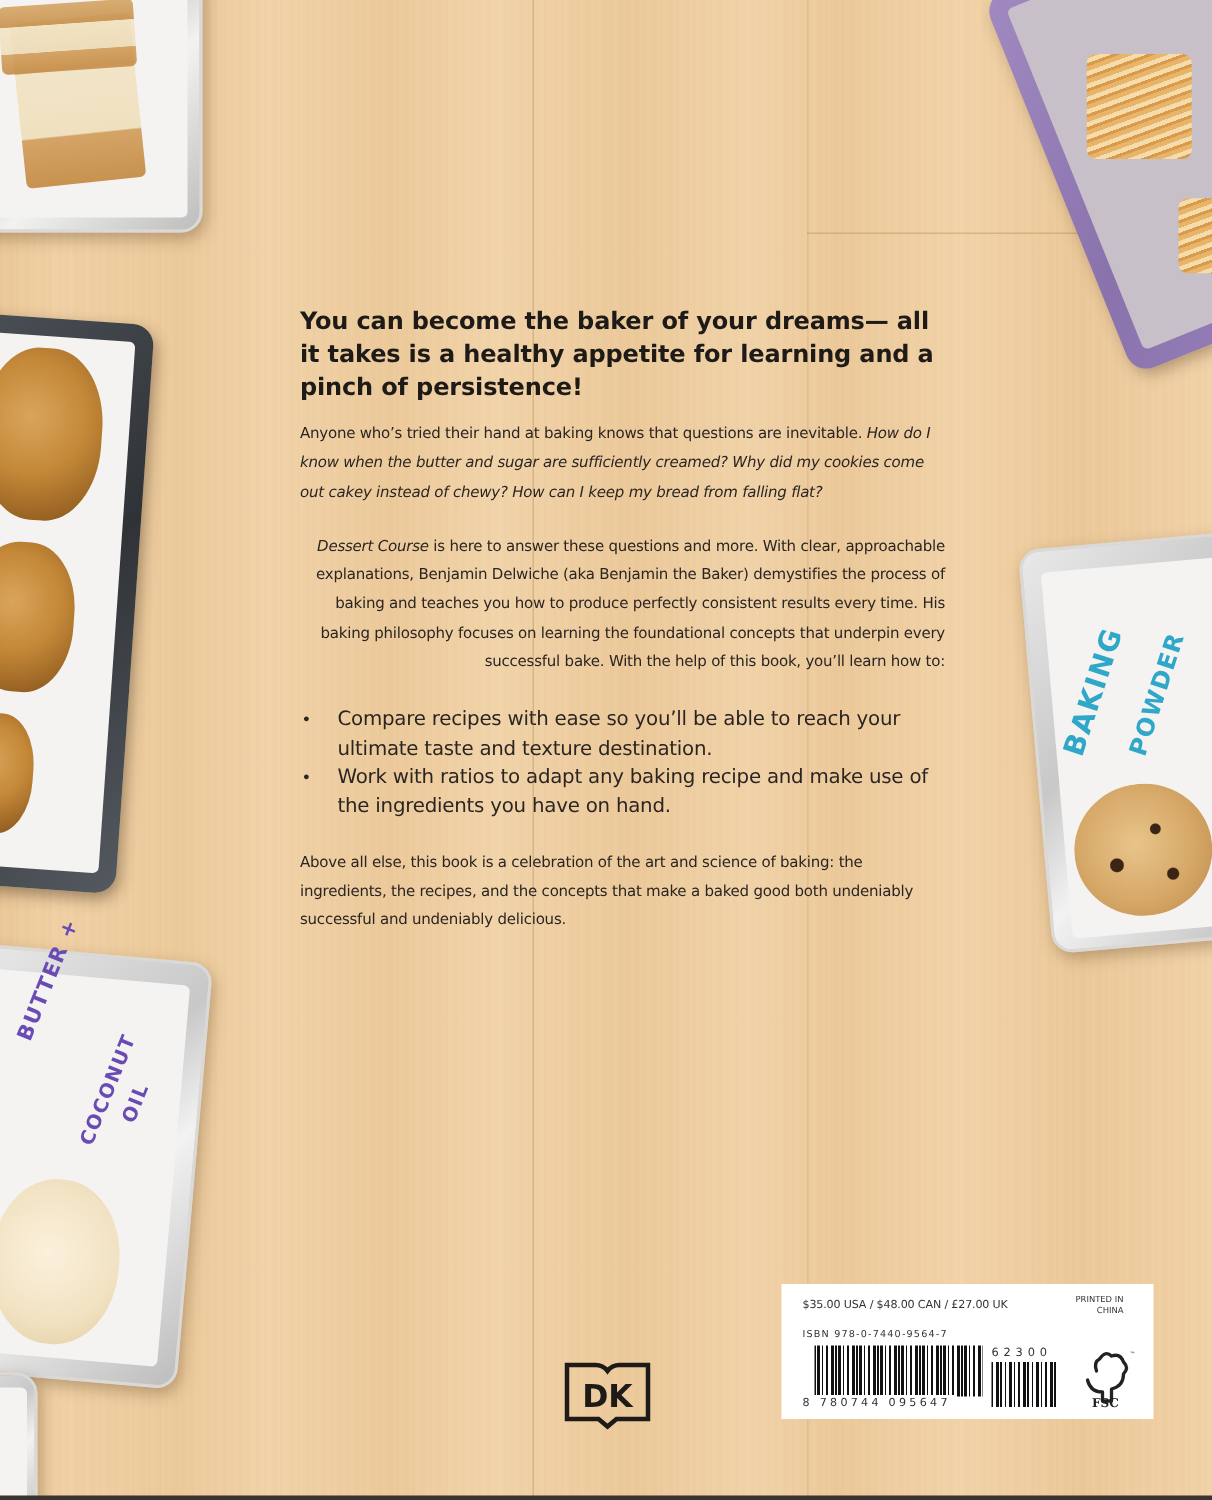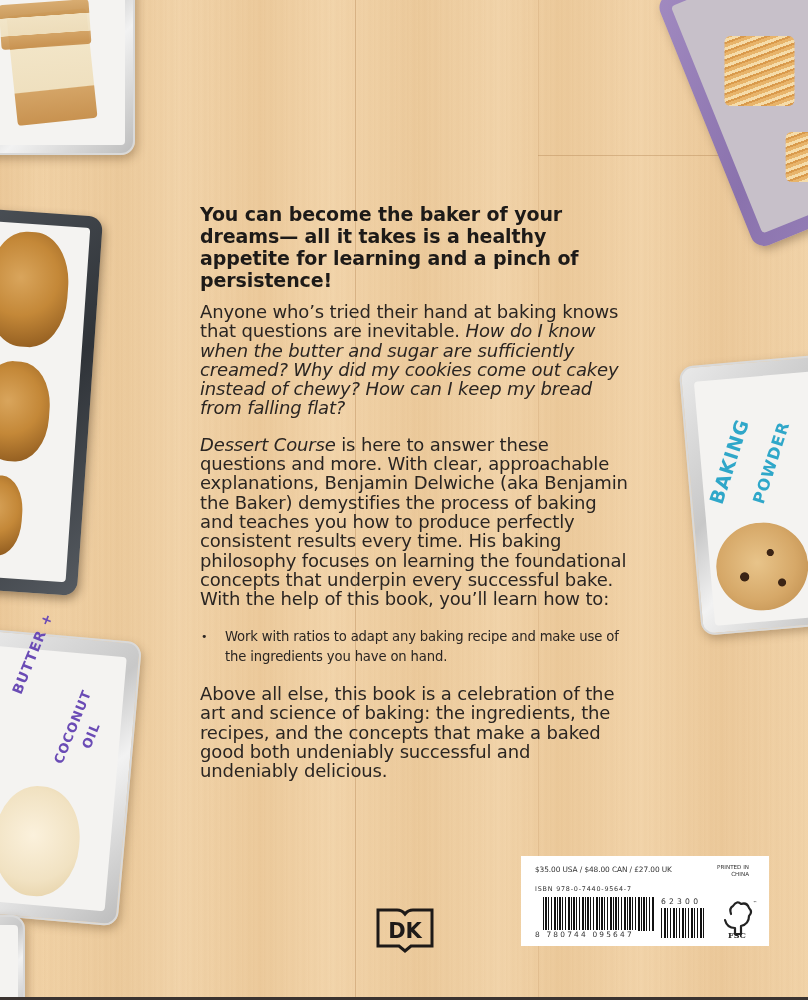--- a/index.html
+++ b/index.html
@@ -78,28 +78,28 @@
     .content {
       position: absolute;
       left: 200px;
       top: 203px;
       width: 430px;
       color: #2a2522;
     }
     .headline {
       font-family: "DejaVu Sans", sans-serif;
       font-weight: bold;
-      font-size: 19px;
+      font-size: 16px;
       line-height: 22px;
       color: #1d1a18;
       margin-bottom: 11px;
       letter-spacing: -0.1px;
     }
     .para {
-      font-size: 18px;
+      font-size: 10px;
       line-height: 19.3px;
       letter-spacing: -0.15px;
       margin-bottom: 17px;
     }
     .para em { font-style: italic; }
     .bullets { list-style: none; margin-bottom: 18px; }
     .bullets li {
       position: relative;
       padding-left: 25px;
       font-size: 13.2px;
@@ -237,25 +237,26 @@
   <div>POWDER</div>
 </div>
 
 <div class="content">
   <h1 class="headline">You can become the baker of your dreams— all it takes is a healthy appetite for learning and a pinch of persistence!</h1>
 
   <p class="para">
     <span>Anyone who’s tried their hand at baking knows that questions are inevitable. </span><em>How do I know when the butter and sugar are sufficiently creamed? Why did my cookies come out cakey instead of chewy? How can I keep my bread from falling flat?</em>
   </p>
 
-  <p class="para" style="margin-bottom:19px;">
+  <p class="para" style="margin-bottom:19px;text-align:right;">
     <em>Dessert Course</em><span> is here to answer these questions and more. With clear, approachable explanations, Benjamin Delwiche (aka Benjamin the Baker) demystifies the process of baking and teaches you how to produce perfectly consistent results every time. His baking philosophy focuses on learning the foundational concepts that underpin every successful bake. With the help of this book, you’ll learn how to:</span>
   </p>
 
   <ul class="bullets">
+    <li>Compare recipes with ease so you’ll be able to reach your ultimate taste and texture destination.</li>
     <li>Work with ratios to adapt any baking recipe and make use of the ingredients you have on hand.</li>
   </ul>
 
   <p class="para">Above all else, this book is a celebration of the art and science of baking: the ingredients, the recipes, and the concepts that make a baked good both undeniably successful and undeniably delicious.</p>
 </div>
 
 <div class="barcode-label">
   <div class="price">$35.00 USA / $48.00 CAN / £27.00 UK</div>
   <div class="printed">PRINTED IN CHINA</div>
   <div class="isbn">ISBN  978-0-7440-9564-7</div>

